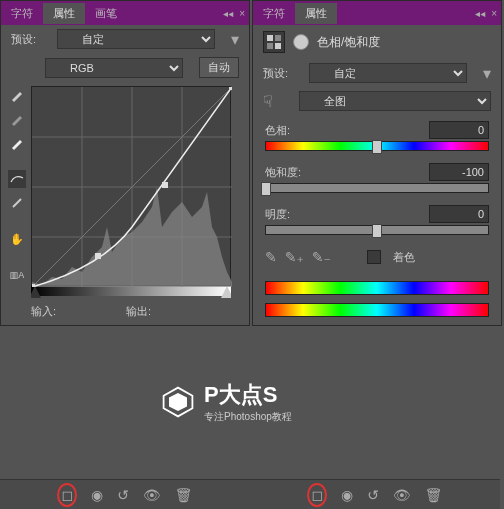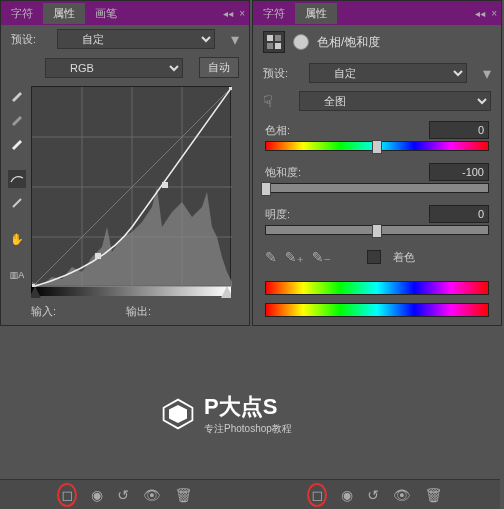--- a/index.html
+++ b/index.html
@@ -36,21 +36,21 @@
 .thumb { position: absolute; top: -2px; width: 10px; height: 14px; background: #ccc; border: 1px solid #444; transform: translateX(-50%); }
 .droppers { display: flex; gap: 8px; padding: 8px 12px; align-items: center; }
 .drop { color: #aaa; font-size: 14px; }
 .checkbox { width: 14px; height: 14px; background: #3a3a3a; border: 1px solid #222; display: inline-block; margin-right: 4px; }
 .spectrum { margin: 8px 12px; height: 14px; background: linear-gradient(to right, red, yellow, lime, cyan, blue, magenta, red); border: 1px solid #222; }
 .footer { position: absolute; bottom: 0; display: flex; width: 100%; }
 .footer-half { width: 250px; height: 30px; background: #4a4a4a; display: flex; align-items: center; justify-content: center; gap: 14px; border-top: 1px solid #333; }
 .ficon { color: #aaa; font-size: 14px; cursor: pointer; }
 .circle-red { border: 2px solid #d33; border-radius: 50%; padding: 2px; }
 .watermark-top { position: absolute; top: 2px; right: 20px; color: rgba(255,255,255,0.25); font-size: 10px; }
-.logo { position: absolute; left: 160px; top: 392px; display: flex; align-items: center; gap: 8px; color: #fff; }
+.logo { position: absolute; left: 160px; top: 380px; display: flex; align-items: center; gap: 8px; color: #fff; }
 .logo-icon { width: 36px; height: 36px; }
 .logo-text { font-size: 22px; font-weight: bold; }
 .logo-sub { font-size: 10px; color: #ccc; margin-top: 0; }
 svg { display: block; }
 </style>
 </head>
 <body>
 
 <div class="watermark-top">思缘设计论坛  WWW.MISSYUAN.COM</div>
 

